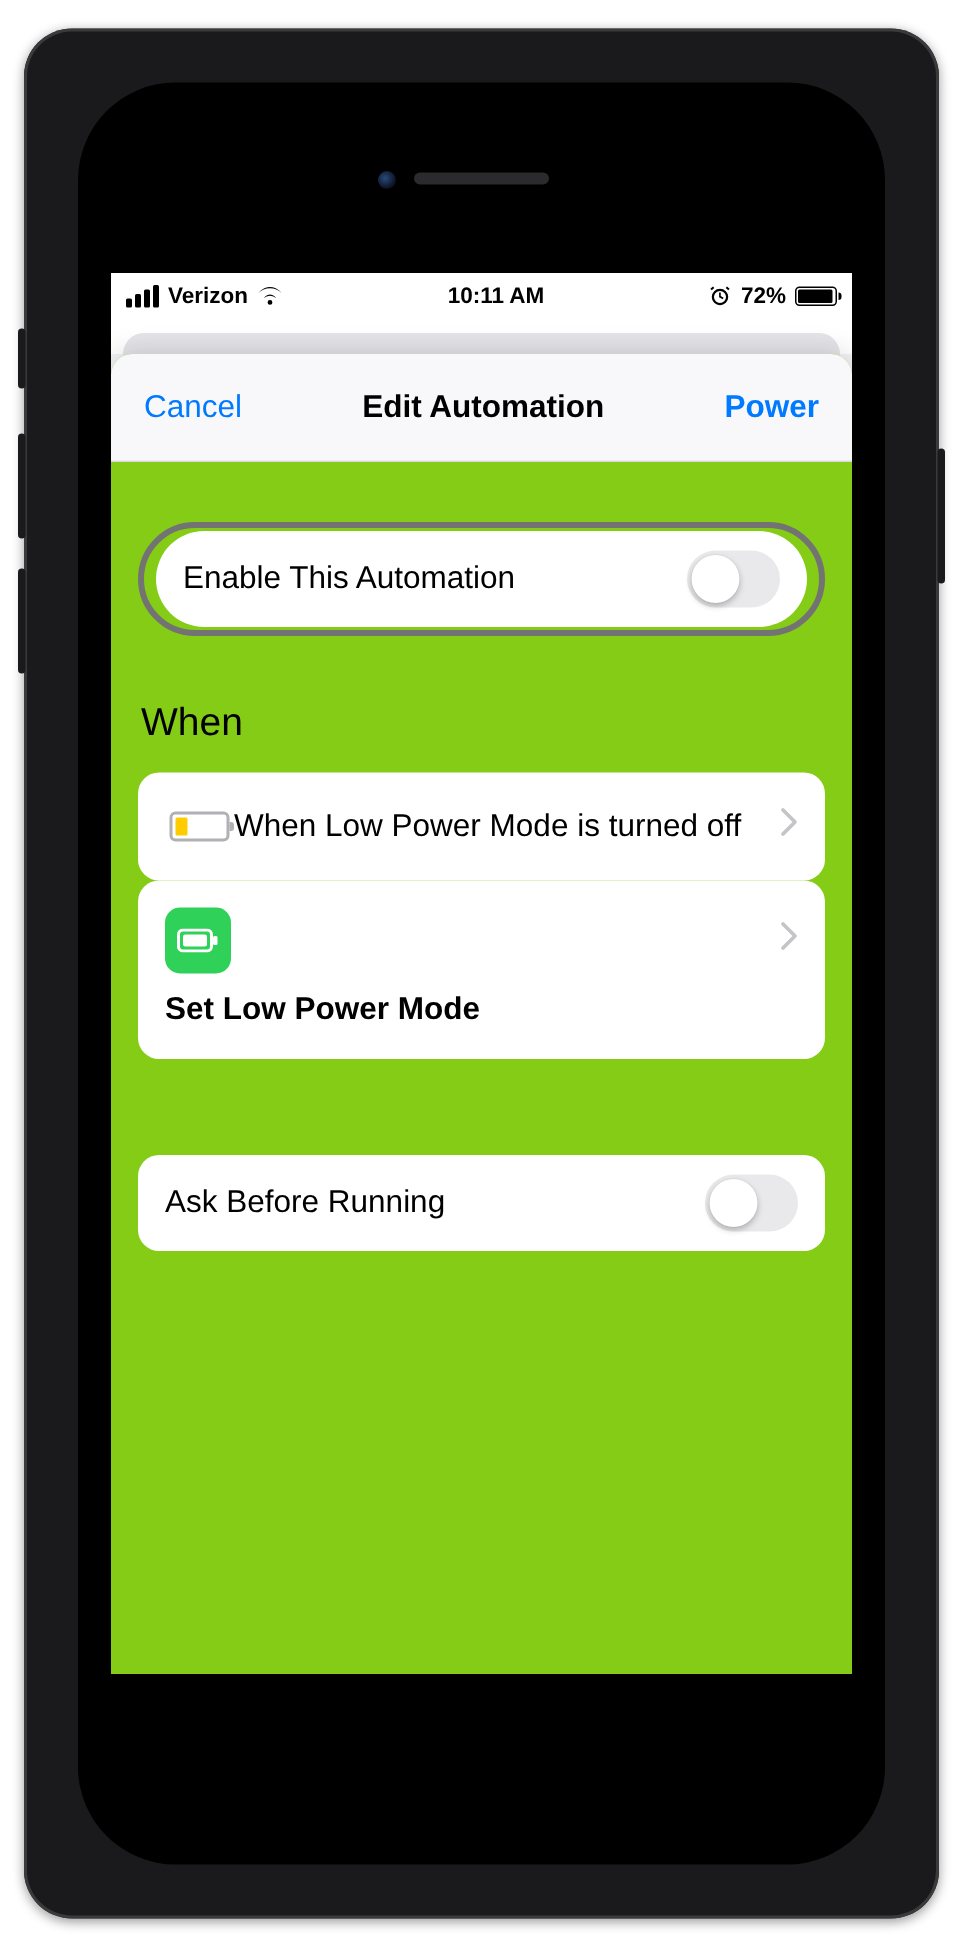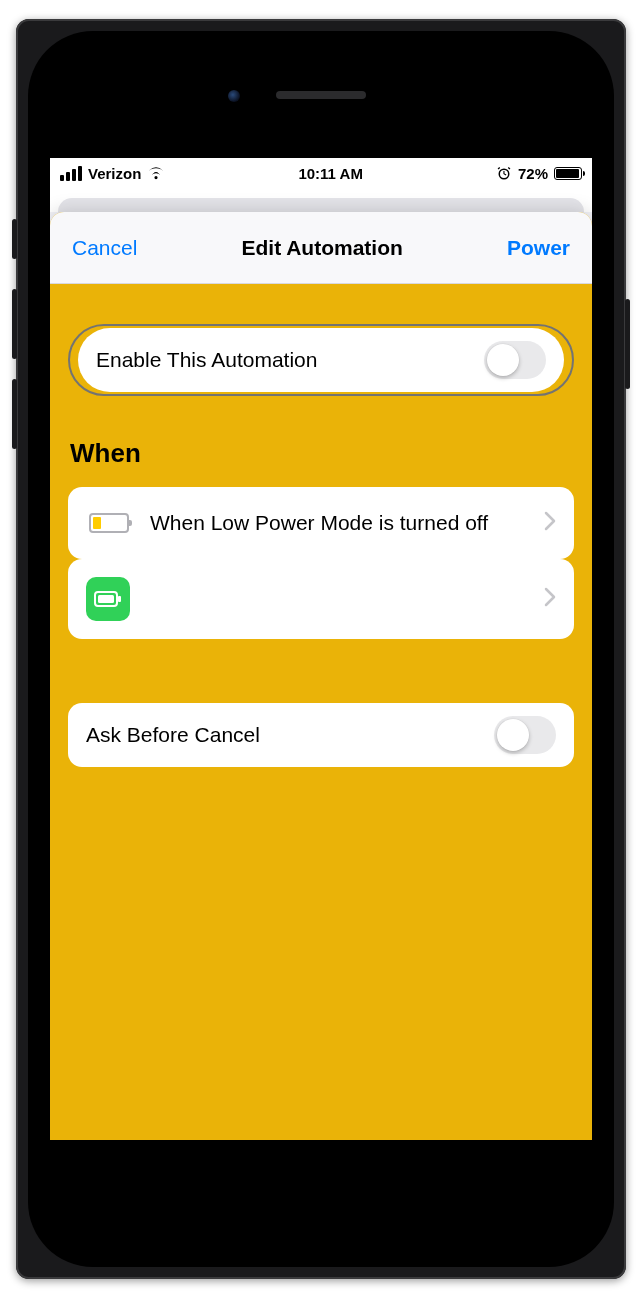--- a/index.html
+++ b/index.html
@@ -9,22 +9,22 @@
     width: 642px;
     height: 1298px;
     display: flex;
     align-items: center;
     justify-content: center;
   }
   .phone-frame {
     width: 610px;
     height: 1260px;
     background: #1a1a1c;
-    border-radius: 13px;
-    padding: 12px;
+    border-radius: 32px;
+    padding: 36px;
     box-shadow: inset 0 0 0 2px #3a3a3c, 0 2px 8px rgba(0,0,0,0.4);
     position: relative;
   }
   .phone-side-btn {
     position: absolute;
     background: #1a1a1c;
     border-radius: 3px;
   }
   .side-left-1 { left: -4px; top: 200px; width: 5px; height: 40px; }
   .side-left-2 { left: -4px; top: 270px; width: 5px; height: 70px; }
@@ -117,21 +117,21 @@
     content:"";
     position:absolute;
     left:8px; right:8px; top:10px; height:40px;
     background:#e4e4e9;
     border-radius:14px 14px 0 0;
   }
   
   .modal{
     position:relative;
     margin: 0;
-    background:#eab308;
+    background:#84cc16;
     border-radius:14px 14px 0 0;
     height: calc(100% - 54px);
     box-shadow: 0 -2px 18px rgba(0,0,0,0.15);
     overflow:hidden;
     display:flex;
     flex-direction:column;
   }
   .modal-header{
     height:72px;
     background:#f8f8fa;
@@ -160,42 +160,41 @@
     justify-content:space-between;
     min-height:64px;
     gap:14px;
   }
   .row-label{
     font-size:21px;
     color:#000;
     flex:1;
   }
   .highlight-ring{
-    border: 2px solid #737373;
+    border: 4px solid #737373;
     border-radius: 40px;
     padding: 2px 8px 2px 8px;
   }
   .highlight-ring .card{ border-radius:34px; }
   .toggle{
     width:62px; height:38px; background:#e9e9eb; border-radius:19px; position:relative; cursor:pointer;
   }
   .toggle .knob{
     position:absolute; left:3px; top:3px; width:32px; height:32px; background:#fff; border-radius:50%;
     box-shadow: 0 2px 4px rgba(0,0,0,0.25), 0 0 0 0.5px rgba(0,0,0,0.04);
   }
   .section-title{
     font-size:26px;
-    font-weight:700;
+    font-weight:400;
     color:#000;
     margin: 42px 2px 18px 2px;
   }
   .list-row{
     display:flex;
     align-items:center;
-    gap:18px;
     padding: 22px 0;
   }
   .chevron{
     color:#c5c5c9;
     font-size:24px;
   }
   .list-text{
     font-size:21px;
     color:#000;
     flex:1;
@@ -317,28 +316,29 @@
                   <rect x="1" y="1" width="22" height="14" rx="3" fill="none" stroke="#fff" stroke-width="2"></rect>
                   <rect x="24" y="5" width="3" height="6" rx="1" fill="#fff"></rect>
                   <rect x="4" y="4" width="16" height="8" rx="1.5" fill="#fff"></rect>
                 </svg>
               </div>
               <div class="chevron" style="margin-left:auto;">
                 <svg width="12" height="20" viewBox="0 0 12 20">
                     <path fill="none" stroke="#c5c5c9" stroke-width="2.5" stroke-linecap="round" stroke-linejoin="round" d="M2 2l8 8-8 8"></path>
                   </svg>
               </div>
+              <div class="list-text bold" style="flex-basis:100%; margin-top:10px;">Set Low Power Mode</div>
             </div>
           </div>
 
           <div class="spacer-lg"></div>
 
           <div class="card">
             <div class="row">
-              <div class="row-label">Ask Before Cancel</div>
+              <div class="row-label">Ask Before Running</div>
               <div class="toggle">
                 <div class="knob"></div>
               </div>
             </div>
           </div>
 
         </div>
       </div>
     </div>
 

